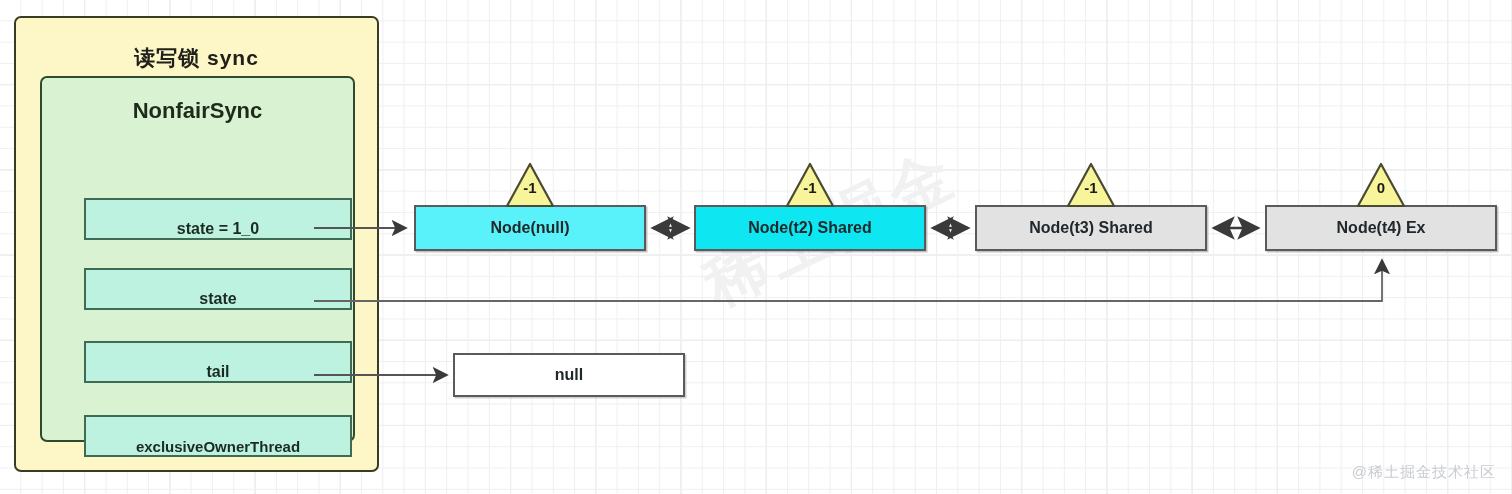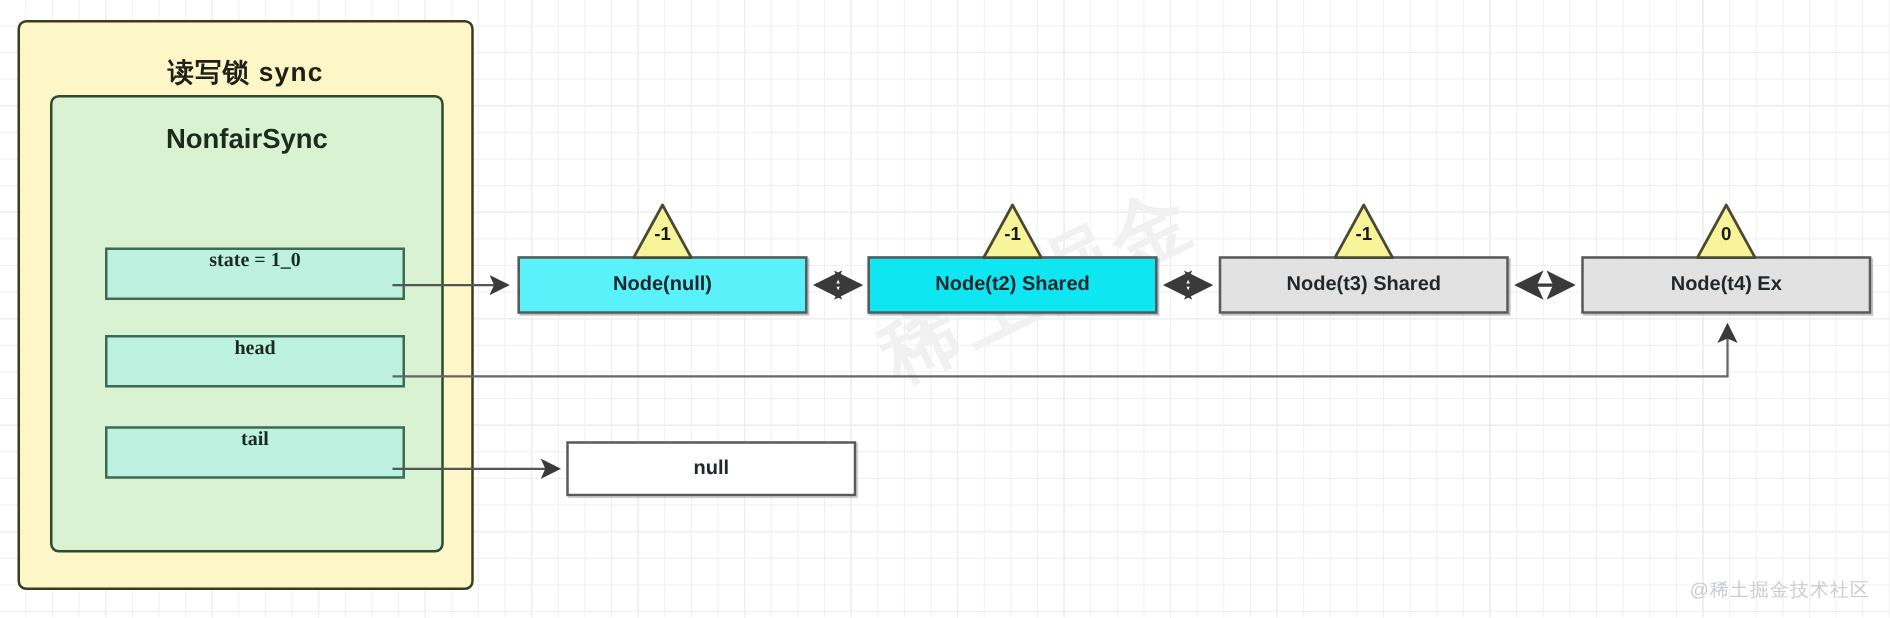--- a/index.html
+++ b/index.html
@@ -77,26 +77,26 @@
   .nonfair-title{
     position:absolute;
     left:0;top:20px;width:100%;
     text-align:center;
     font-size:22px;font-weight:700;
     color:#1d2b1c;
   }
   .field{
     position:absolute;
     left:42px;
-    width:240px;height:42px;
+    width:268px;height:42px;
     background:#bdf2e0;
     border:2px solid #3f6b55;
     box-sizing:border-box;
-    display:flex;align-items:flex-start;justify-content:center;
-    font-size:16px;font-weight:700;color:#1b2b24;font-family:Liberation Serif, serif;
+    display:flex;align-items:flex-end;justify-content:center;
+    font-size:16px;font-weight:700;color:#1b2b24;
   }
   .field.f1{top:120px;}
   .field.f2{top:190px;}
   .field.f3{top:263px;}
   .field.f4{top:337px;}
   .field.f4 span{font-size:15px;}
 
   
   .node{
     position:absolute;
@@ -152,24 +152,27 @@
   <div class="sync-box">
     <div class="sync-title">读写锁 sync</div>
 
     <div class="nonfair-box">
       <div class="nonfair-title">NonfairSync</div>
 
       <div class="field f1">
         <span>state = 1_0</span>
       </div>
       <div class="field f2">
-        <span>head</span>
+        <span>state</span>
       </div>
       <div class="field f3">
         <span>tail</span>
+      </div>
+      <div class="field f4">
+        <span>exclusiveOwnerThread</span>
       </div>
     </div>
   </div>
 
   <div class="node n1">
     <div class="badge">
       <svg width="50" height="46" viewBox="0 0 50 46" xmlns="http://www.w3.org/2000/svg">
         <polygon points="25,2 48,44 2,44" fill="#f7f49a" stroke="#4a4a33" stroke-width="2.2" stroke-linejoin="round"></polygon>
       </svg>
       <div class="badge-num">-1</div>

